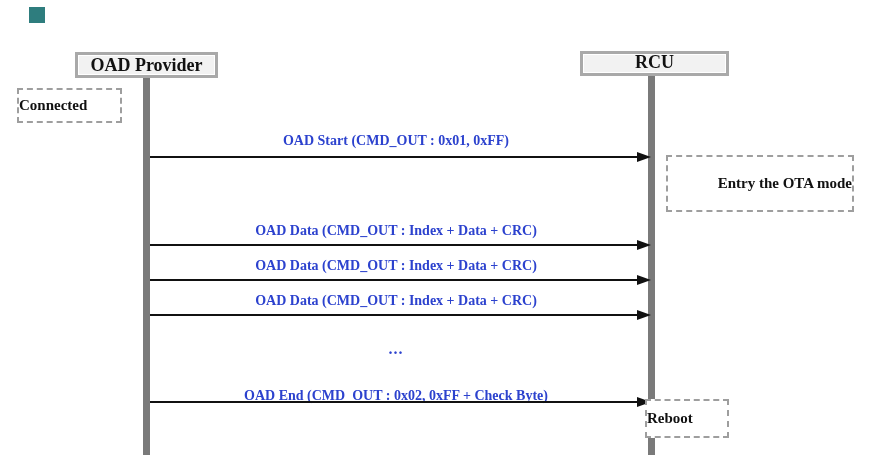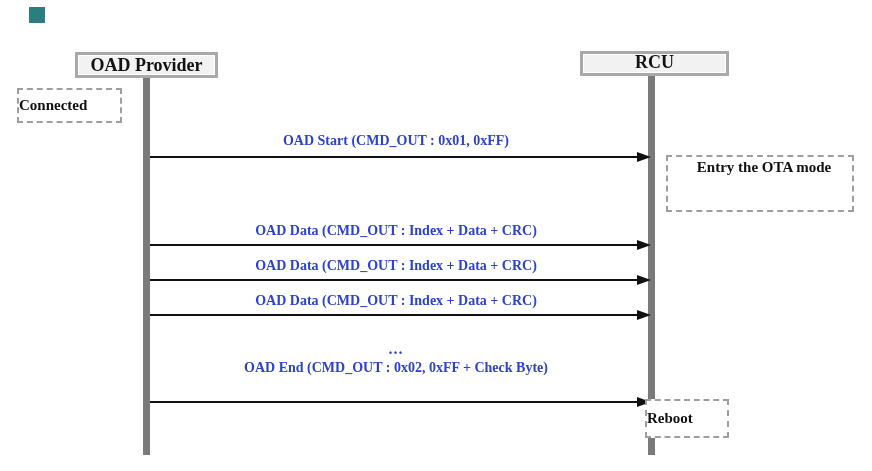--- a/index.html
+++ b/index.html
@@ -25,21 +25,21 @@
   .lifeline-rcu { left:648px; top:76px; height:379px; }
 
   .note {
     position:absolute; background:#ffffff; border:2px dashed #9e9e9e;
     font-weight:bold; font-size:15px; color:#111;
     display:flex; align-items:center; justify-content:flex-start;
   }
   .note-connected { left:17px; top:88px; width:105px; height:35px; }
   .note-ota {
     left:666px; top:155px; width:188px; height:57px;
-    flex-direction:row; align-items:flex-start; justify-content:center;
+    flex-direction:column; align-items:flex-end; justify-content:center;
     padding-left:8px; line-height:21px; white-space:pre;
   }
   .note-reboot { left:645px; top:399px; width:84px; height:39px; }
 
   .msg-label {
     position:absolute; left:150px; width:492px; text-align:center;
     color:#2c42ce; font-weight:bold; font-size:14px; white-space:pre;
   }
   .msg-line { position:absolute; left:150px; width:492px; height:2px; background:#111; }
   .msg-head {
@@ -87,21 +87,21 @@
   <div class="msg-label" style="top:258px;">OAD Data (CMD_OUT : Index + Data + CRC)</div>
   <div class="msg-line" style="top:279px;"></div>
   <div class="msg-head" style="top:275px;"></div>
 
   <div class="msg-label" style="top:293px;">OAD Data (CMD_OUT : Index + Data + CRC)</div>
   <div class="msg-line" style="top:314px;"></div>
   <div class="msg-head" style="top:310px;"></div>
 
   <div class="ellipsis">...</div>
 
-  <div class="msg-label" style="top:360px;">OAD End (CMD_OUT : 0x02, 0xFF + Check Byte)</div>
+  <div class="msg-label" style="top:388px;">OAD End (CMD_OUT : 0x02, 0xFF + Check Byte)</div>
   <div class="msg-line" style="top:401px;"></div>
   <div class="msg-head" style="top:397px;"></div>
 
   <div class="note note-reboot">
     <span>Reboot</span>
   </div>
 
 </div>
 
 </body></html>

